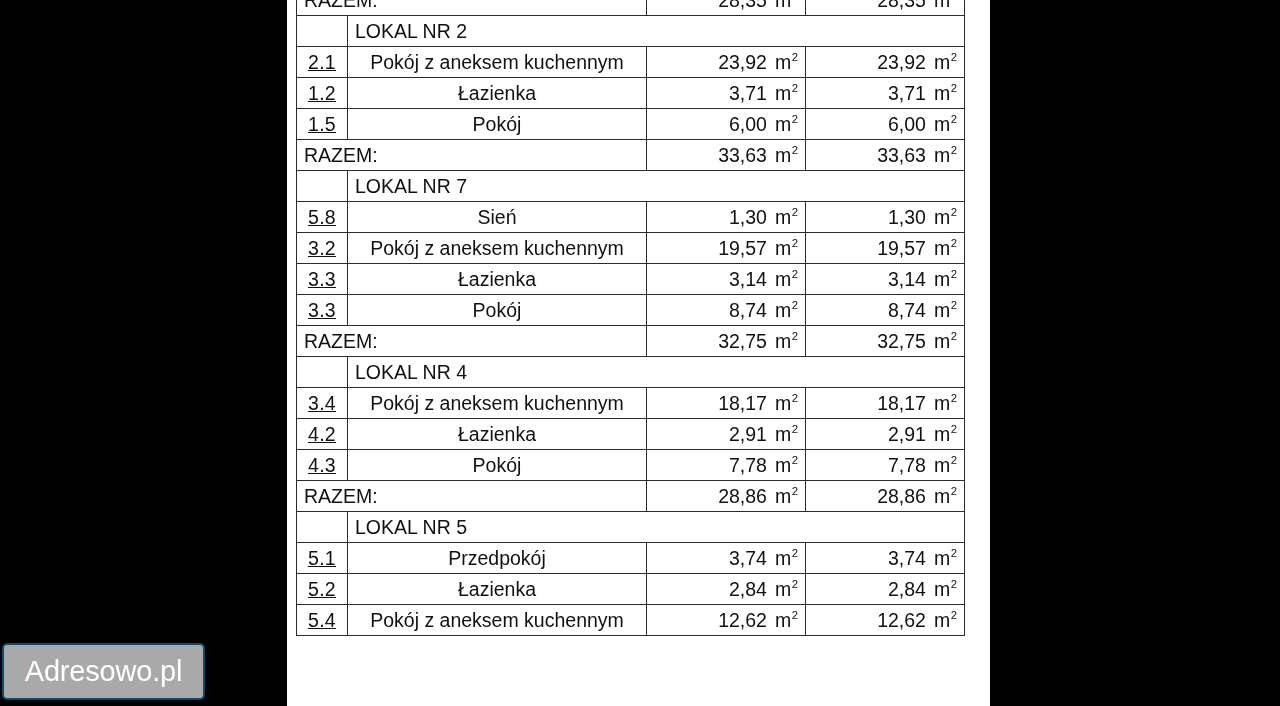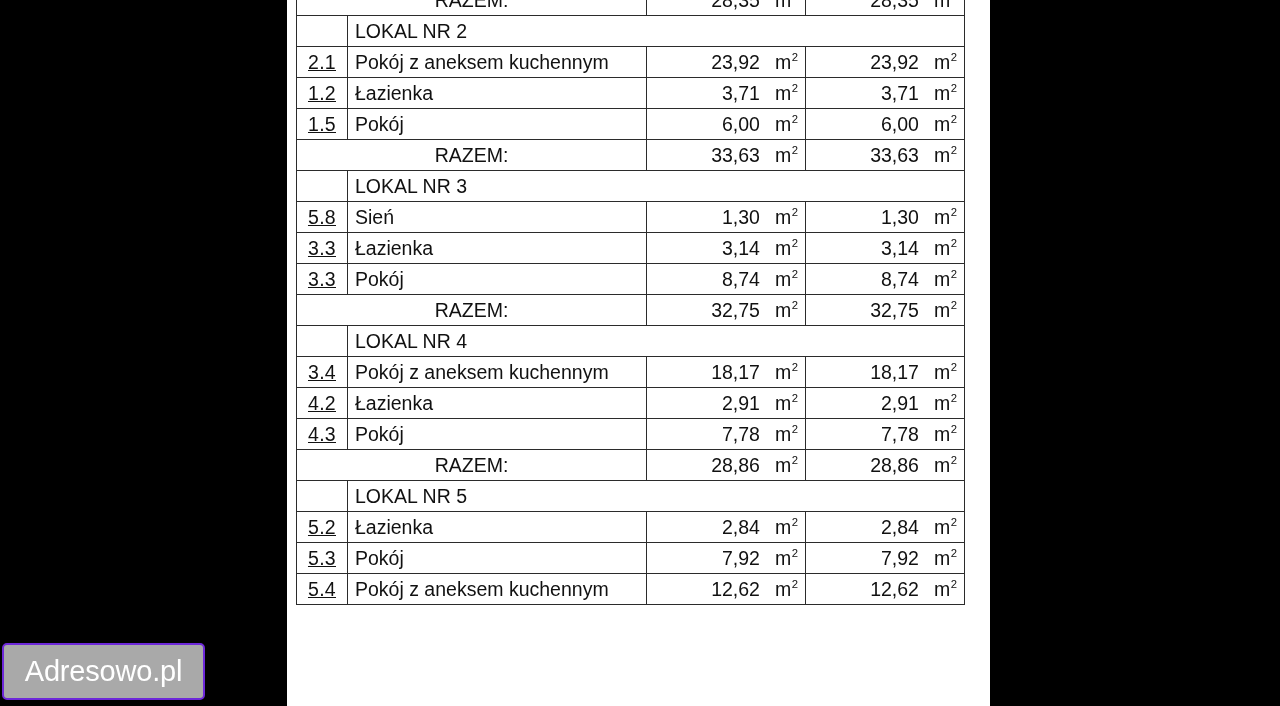--- a/index.html
+++ b/index.html
@@ -63,21 +63,21 @@
     background: #ffffff;
   }
 
   td.idx {
     text-align: center;
     padding: 0 2px;
     letter-spacing: 0.3px;
     text-decoration: underline;
   }
   td.name {
-    text-align: left;
+    text-align: center;
   }
   td.num {
     text-align: right;
     padding-right: 9px;
   }
 
   
   tr.section-row td {
     height: 34px;
     border-top: 1px solid #2b2b2b;
@@ -86,45 +86,45 @@
   td.section-blank {
     border-right: 1px solid #2b2b2b;
   }
   td.section-title {
     text-align: left;
     padding-left: 9px;
   }
 
   
   td.total-label {
-    text-align: center;
+    text-align: left;
     padding-right: 11px;
   }
   tr.total-row td {
     border-bottom: 1.6px solid #1a1a1a;
   }
 
   
-  .unit { margin-left: 15px; }
+  .unit { margin-left: 8px; }
   .unit sup {
     font-size: 0.58em;
     vertical-align: super;
     line-height: 0;
     margin-left: 0.5px;
   }
 
   
   #watermark {
     position: absolute;
     left: 2px;
     top: 643px;
     width: 203px;
     height: 57px;
     background: #a9a9a9;
-    border: 2px solid #6d28d9;
+    border: 2px solid #0c4a6e;
     border-radius: 5px;
     box-sizing: border-box;
     display: flex;
     align-items: center;
     justify-content: center;
   }
   #watermark-text {
     color: #ffffff;
     font-size: 29px;
     font-family: "Liberation Sans", sans-serif;
@@ -173,29 +173,35 @@
             <td class="num"><span>6,00</span><span class="unit">m<sup>2</sup></span></td>
             <td class="num"><span>6,00</span><span class="unit">m<sup>2</sup></span></td>
           </tr>
           <tr class="total-row">
             <td class="total-label" colspan="2">RAZEM:</td>
             <td class="num"><span>33,63</span><span class="unit">m<sup>2</sup></span></td>
             <td class="num"><span>33,63</span><span class="unit">m<sup>2</sup></span></td>
           </tr>
           <tr class="section-row">
             <td class="section-blank">&nbsp;</td>
-            <td class="section-title" colspan="3">LOKAL NR 3</td>
+            <td class="section-title" colspan="3">LOKAL NR 7</td>
           </tr>
           <tr>
             <td class="idx">5.8</td>
             <td class="name">Sień</td>
             <td class="num"><span>1,30</span><span class="unit">m<sup>2</sup></span></td>
             <td class="num"><span>1,30</span><span class="unit">m<sup>2</sup></span></td>
           </tr>
           <tr>
+            <td class="idx">3.2</td>
+            <td class="name">Pokój z aneksem kuchennym</td>
+            <td class="num"><span>19,57</span><span class="unit">m<sup>2</sup></span></td>
+            <td class="num"><span>19,57</span><span class="unit">m<sup>2</sup></span></td>
+          </tr>
+          <tr>
             <td class="idx">3.3</td>
             <td class="name">Łazienka</td>
             <td class="num"><span>3,14</span><span class="unit">m<sup>2</sup></span></td>
             <td class="num"><span>3,14</span><span class="unit">m<sup>2</sup></span></td>
           </tr>
           <tr>
             <td class="idx">3.3</td>
             <td class="name">Pokój</td>
             <td class="num"><span>8,74</span><span class="unit">m<sup>2</sup></span></td>
             <td class="num"><span>8,74</span><span class="unit">m<sup>2</sup></span></td>
@@ -230,30 +236,30 @@
           <tr class="total-row">
             <td class="total-label" colspan="2">RAZEM:</td>
             <td class="num"><span>28,86</span><span class="unit">m<sup>2</sup></span></td>
             <td class="num"><span>28,86</span><span class="unit">m<sup>2</sup></span></td>
           </tr>
           <tr class="section-row">
             <td class="section-blank">&nbsp;</td>
             <td class="section-title" colspan="3">LOKAL NR 5</td>
           </tr>
           <tr>
+            <td class="idx">5.1</td>
+            <td class="name">Przedpokój</td>
+            <td class="num"><span>3,74</span><span class="unit">m<sup>2</sup></span></td>
+            <td class="num"><span>3,74</span><span class="unit">m<sup>2</sup></span></td>
+          </tr>
+          <tr>
             <td class="idx">5.2</td>
             <td class="name">Łazienka</td>
             <td class="num"><span>2,84</span><span class="unit">m<sup>2</sup></span></td>
             <td class="num"><span>2,84</span><span class="unit">m<sup>2</sup></span></td>
-          </tr>
-          <tr>
-            <td class="idx">5.3</td>
-            <td class="name">Pokój</td>
-            <td class="num"><span>7,92</span><span class="unit">m<sup>2</sup></span></td>
-            <td class="num"><span>7,92</span><span class="unit">m<sup>2</sup></span></td>
           </tr>
           <tr>
             <td class="idx">5.4</td>
             <td class="name">Pokój z aneksem kuchennym</td>
             <td class="num"><span>12,62</span><span class="unit">m<sup>2</sup></span></td>
             <td class="num"><span>12,62</span><span class="unit">m<sup>2</sup></span></td>
           </tr>
         </tbody>
     </table>
 

